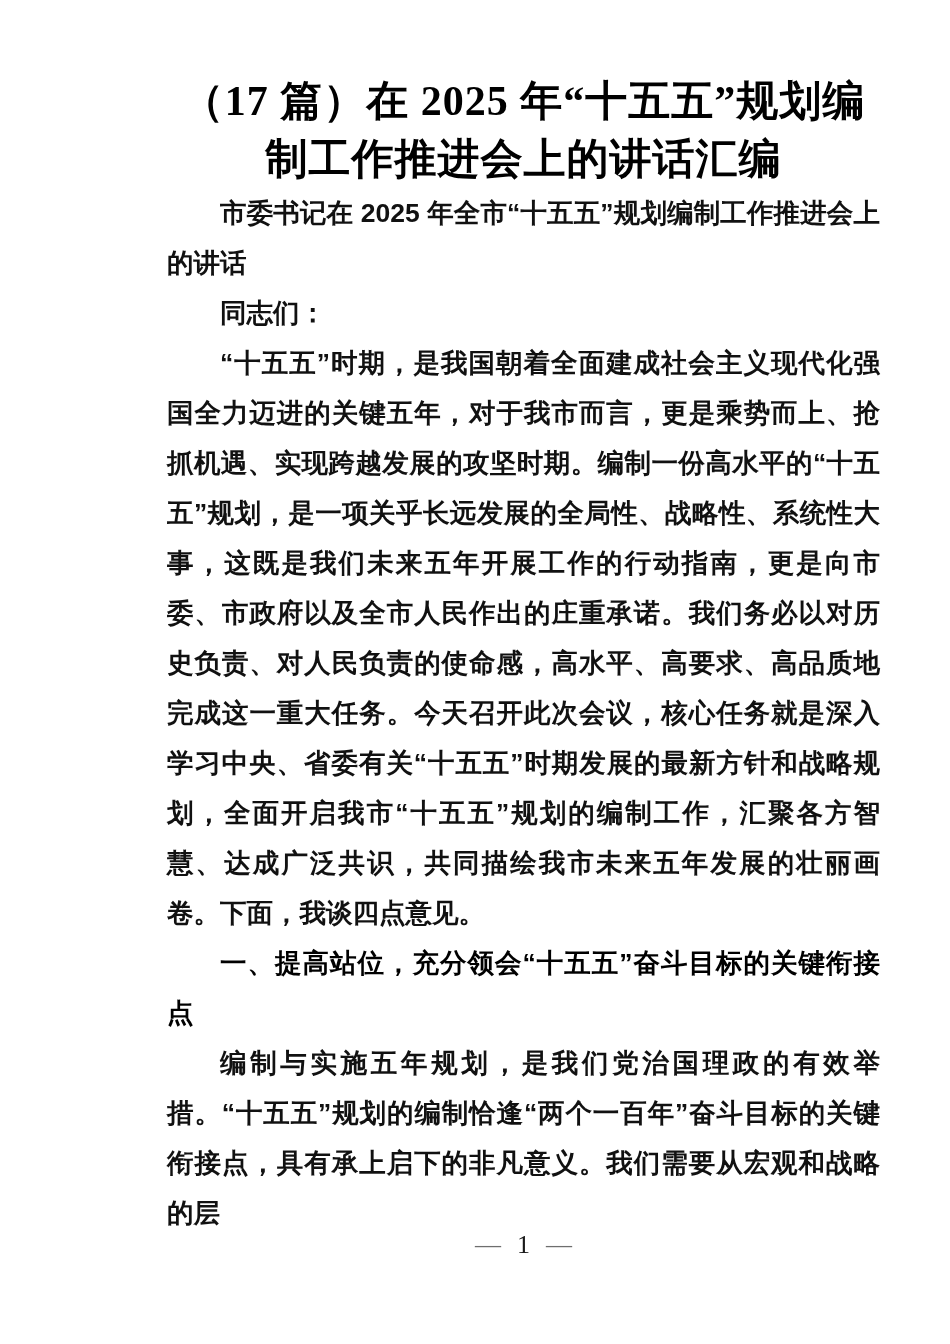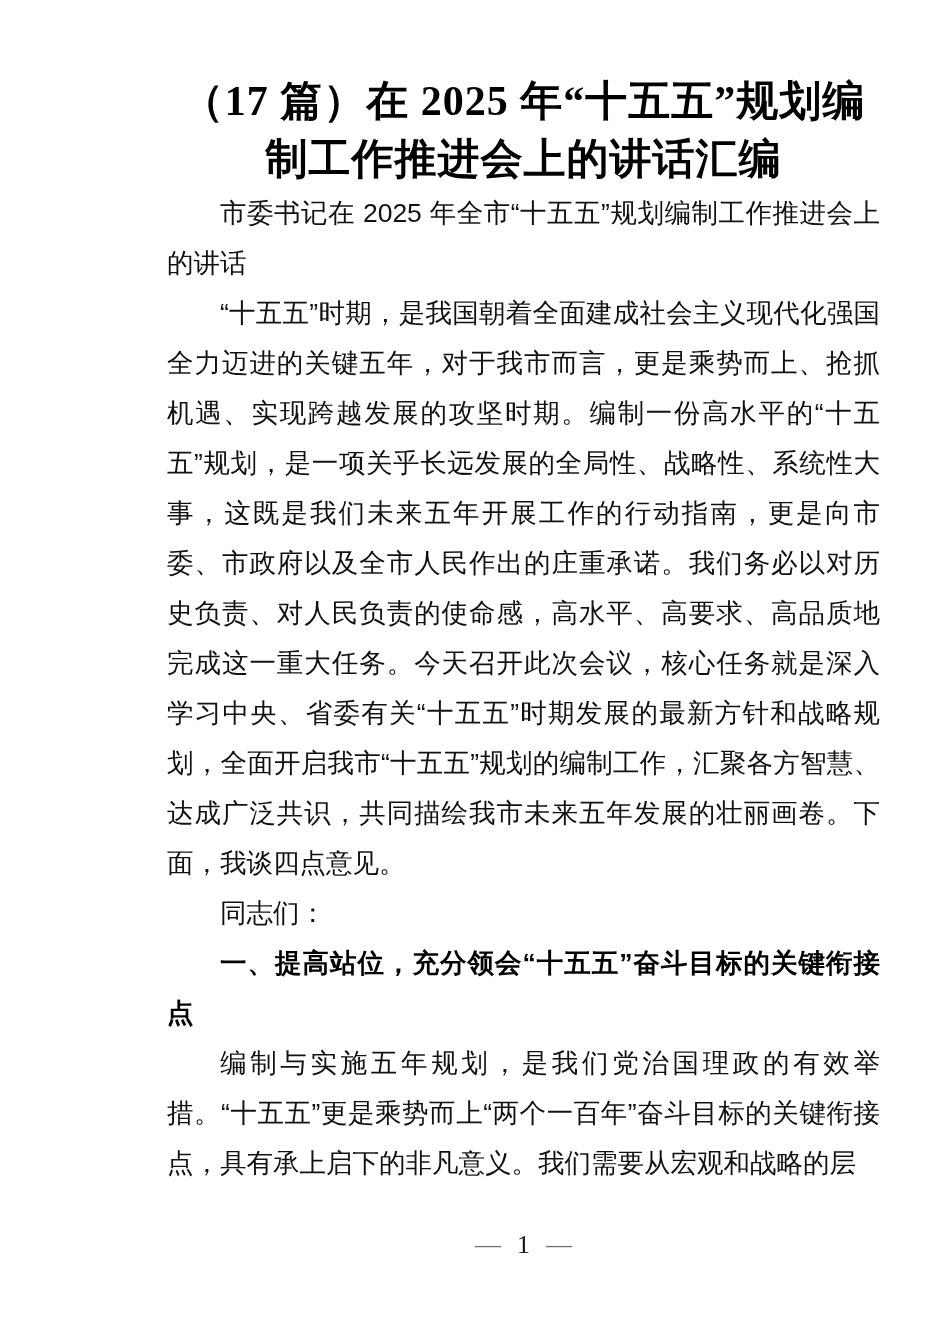--- a/index.html
+++ b/index.html
@@ -36,20 +36,21 @@
   }
   .body-para {
     font-family: "Liberation Sans", sans-serif;
     font-size: 26.5px;
     line-height: 50px;
     text-align: justify;
     text-justify: inter-ideograph;
     text-indent: 2em;
     margin: 0;
     color: #111111;
+    font-weight: bold;
   }
   .section-heading {
     font-weight: 700;
     color: #000000;
   }
   .page-footer {
     position: absolute;
     left: 127px;
     width: 713px;
     top: 1228px;
@@ -70,25 +71,25 @@
 </style>
 </head>
 <body>
 
 <div class="page">
 
   <h1 class="doc-title">（17 篇）在 2025 年“十五五”规划编制工作推进会上的讲话汇编</h1>
 
   <p class="body-para">市委书记在 2025 年全市“十五五”规划编制工作推进会上的讲话</p>
 
+  <p class="body-para">同志们：</p>
+
   <p class="body-para">“十五五”时期，是我国朝着全面建成社会主义现代化强国全力迈进的关键五年，对于我市而言，更是乘势而上、抢抓机遇、实现跨越发展的攻坚时期。编制一份高水平的“十五五”规划，是一项关乎长远发展的全局性、战略性、系统性大事，这既是我们未来五年开展工作的行动指南，更是向市委、市政府以及全市人民作出的庄重承诺。我们务必以对历史负责、对人民负责的使命感，高水平、高要求、高品质地完成这一重大任务。今天召开此次会议，核心任务就是深入学习中央、省委有关“十五五”时期发展的最新方针和战略规划，全面开启我市“十五五”规划的编制工作，汇聚各方智慧、达成广泛共识，共同描绘我市未来五年发展的壮丽画卷。下面，我谈四点意见。</p>
-
-  <p class="body-para">同志们：</p>
 
   <p class="body-para section-heading">一、提高站位，充分领会“十五五”奋斗目标的关键衔接点</p>
 
-  <p class="body-para">编制与实施五年规划，是我们党治国理政的有效举措。“十五五”更是乘势而上“两个一百年”奋斗目标的关键衔接点，具有承上启下的非凡意义。我们需要从宏观和战略的层</p>
+  <p class="body-para">编制与实施五年规划，是我们党治国理政的有效举措。“十五五”规划的编制恰逢“两个一百年”奋斗目标的关键衔接点，具有承上启下的非凡意义。我们需要从宏观和战略的层</p>
 
   <div class="page-footer">
     <span class="dash">—</span><span class="num">1</span><span class="dash">—</span>
   </div>
 
 </div>
 
 </body></html>

